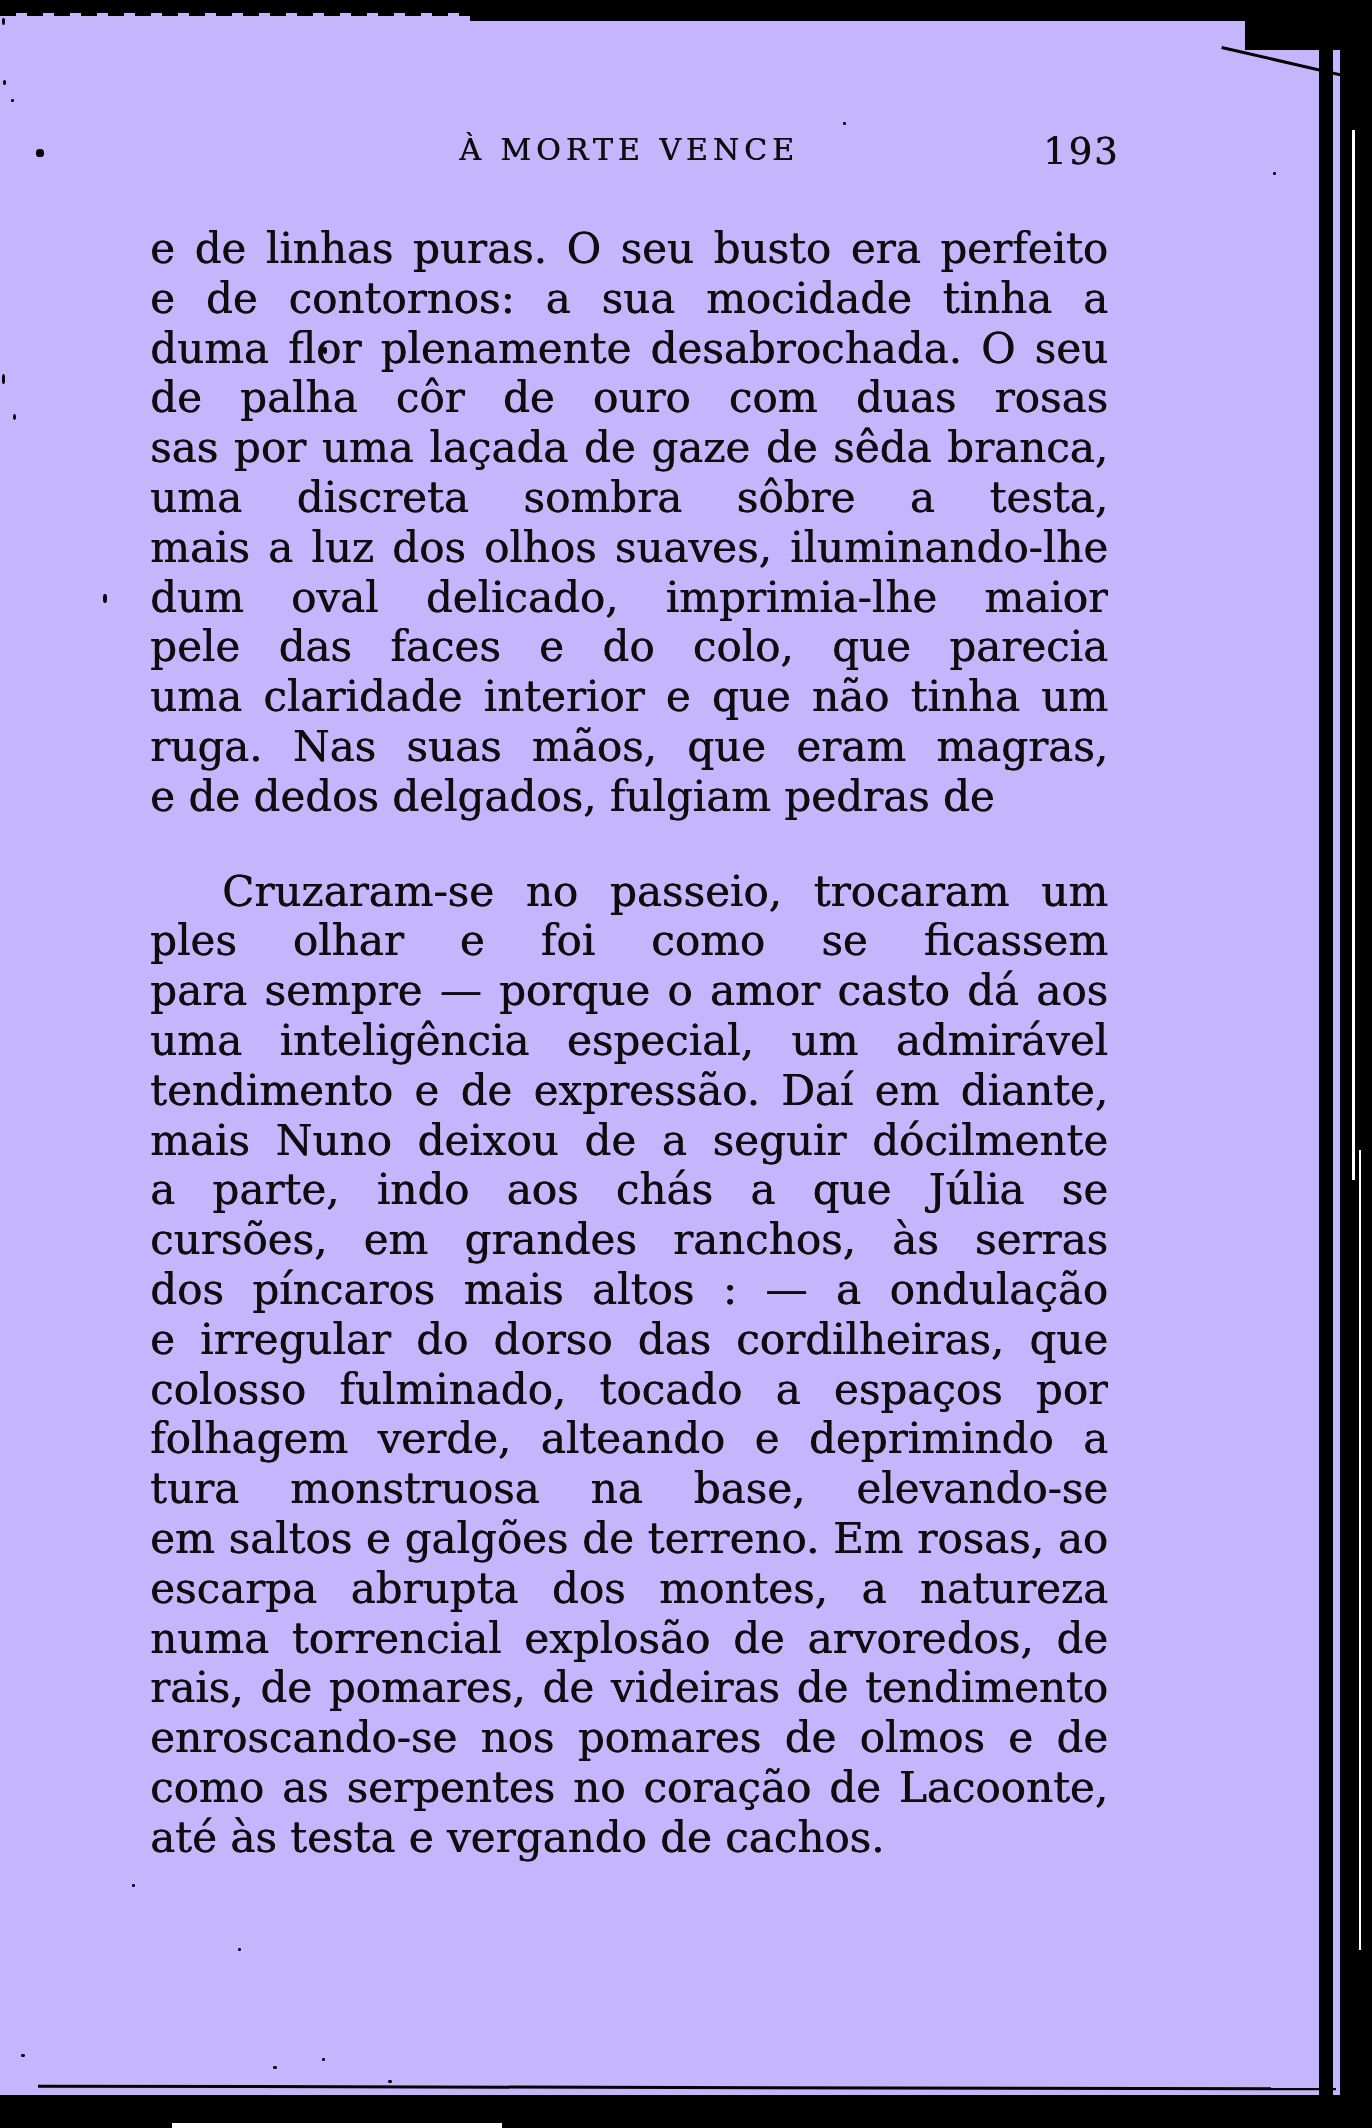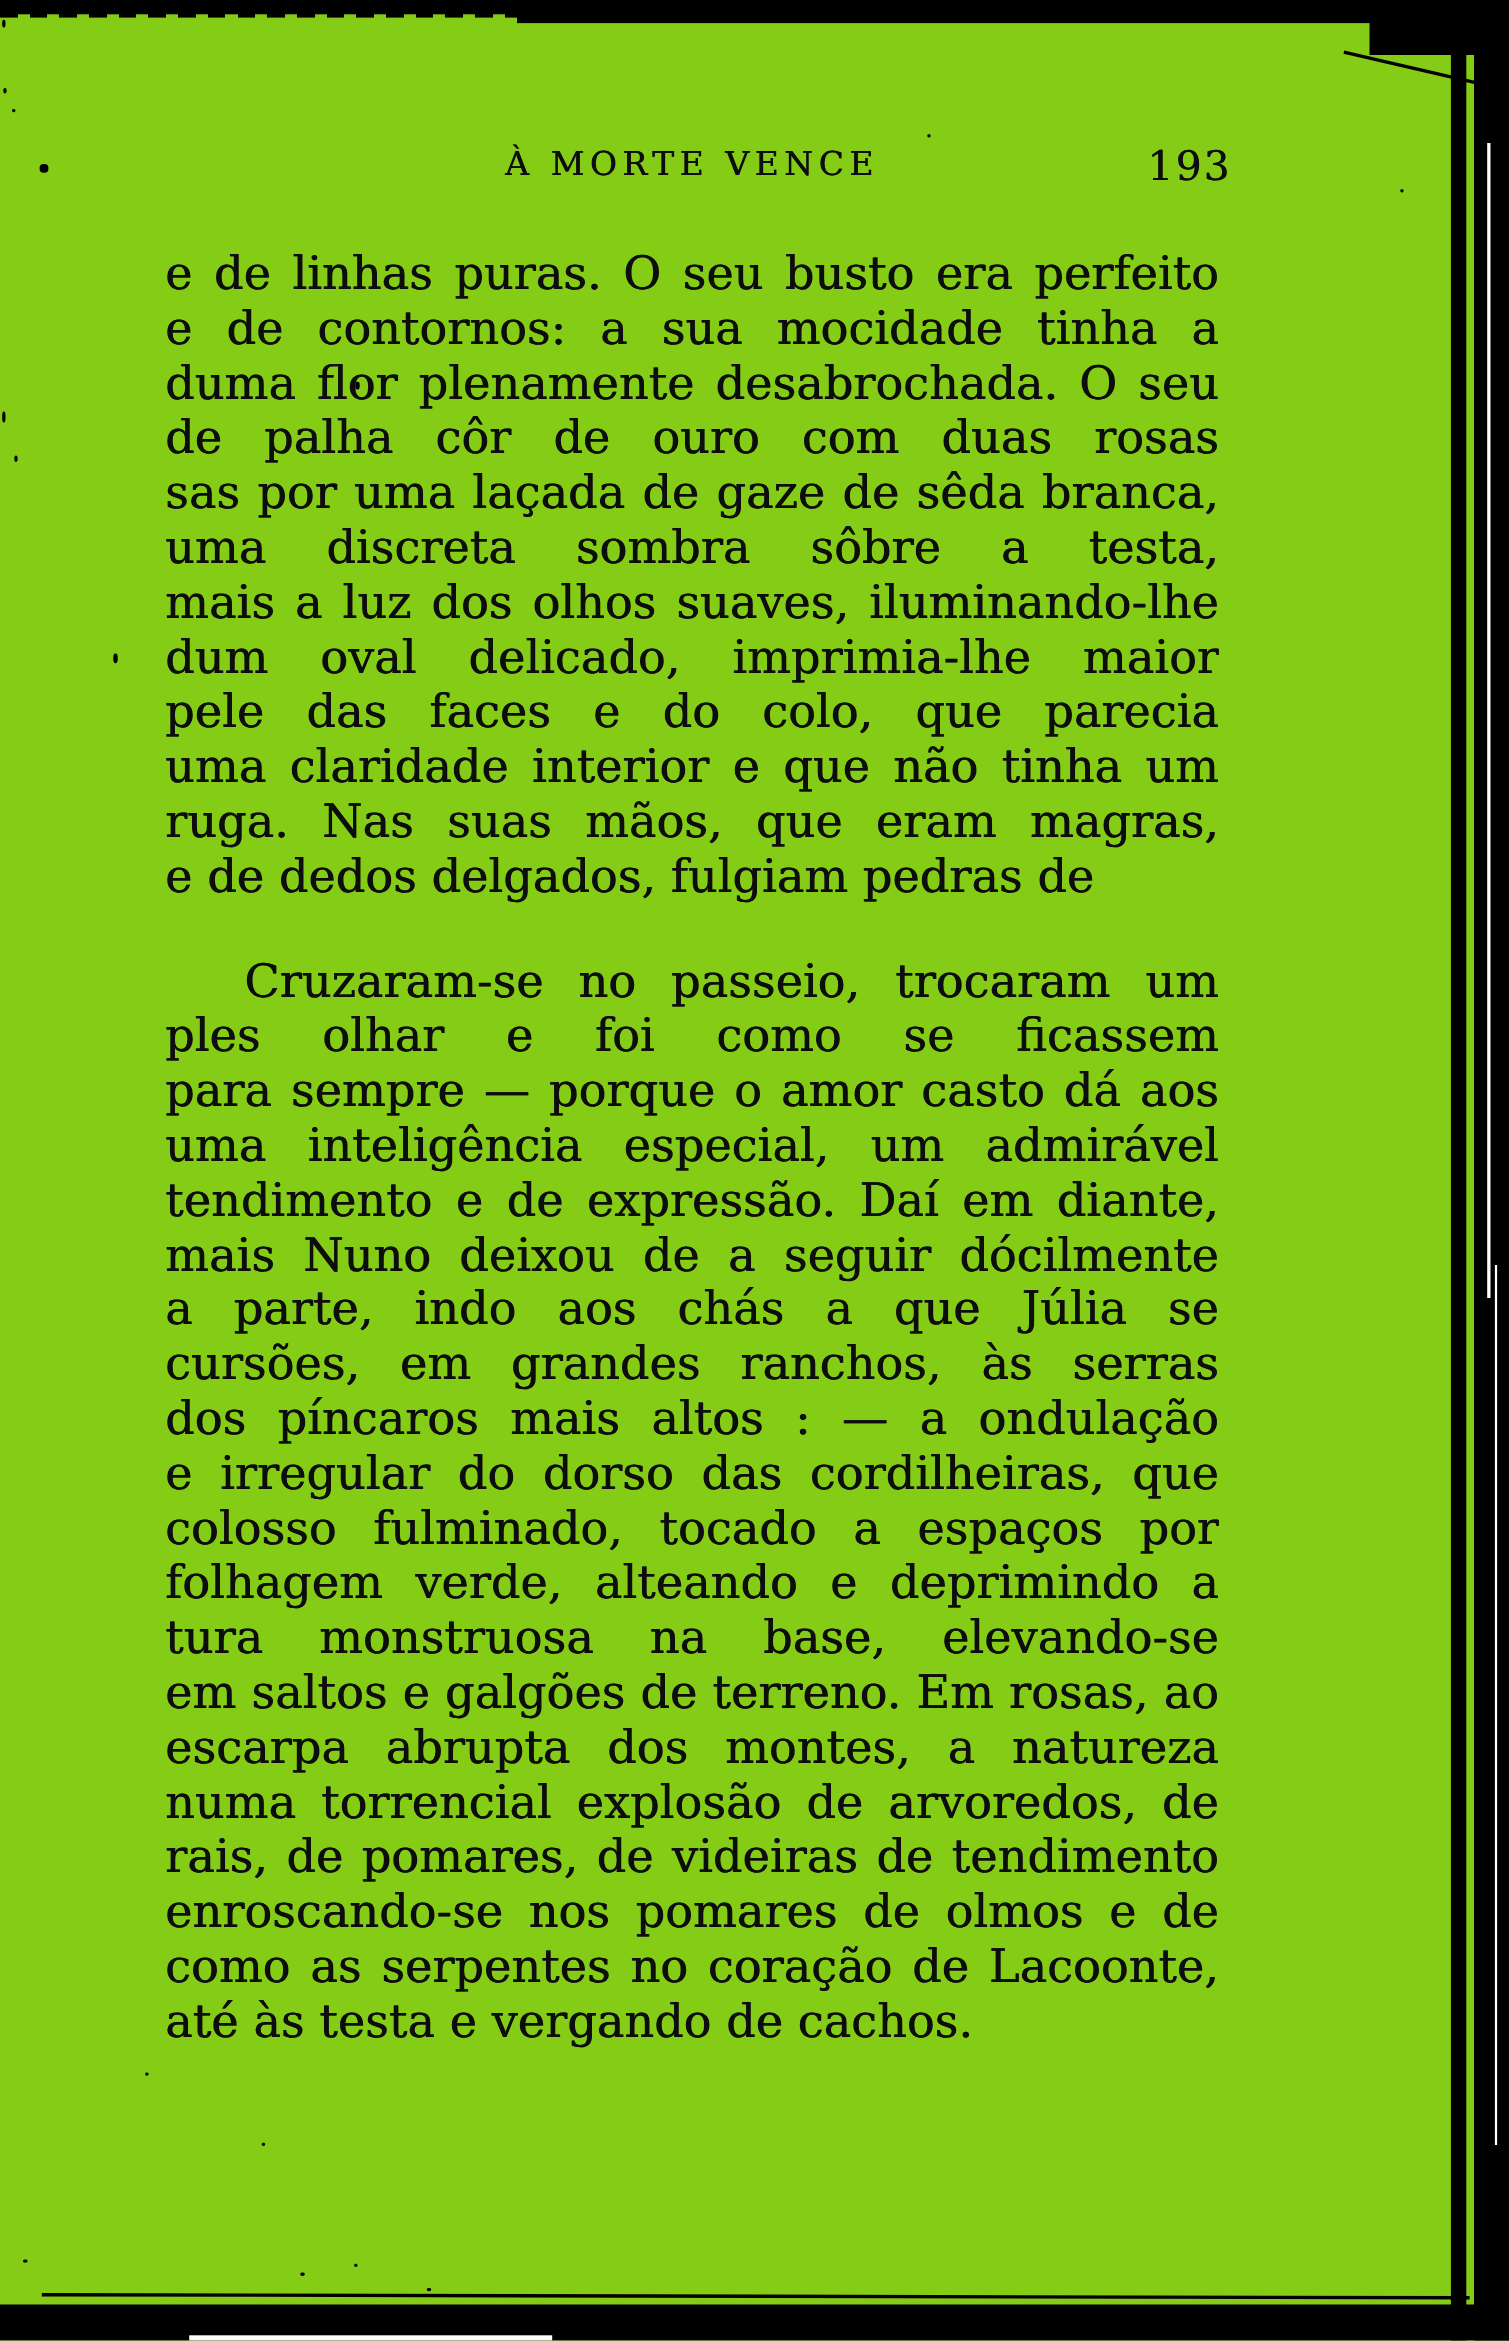--- a/index.html
+++ b/index.html
@@ -1,20 +1,20 @@
 <!DOCTYPE html>
 <html><head>
 <meta charset="utf-8">
 <style>
   html, body { margin: 0; padding: 0; background: #ffffff; }
   .page {
     position: relative;
     width: 1372px;
     height: 2128px;
-    background: #84cc16;
+    background: #c4b5fd;
     overflow: hidden;
     font-family: "DejaVu Serif", serif;
     color: #0d0d0d;
   }
 
   
   .running-title {
     position: absolute;
     top: 132px;
     left: 150px;

